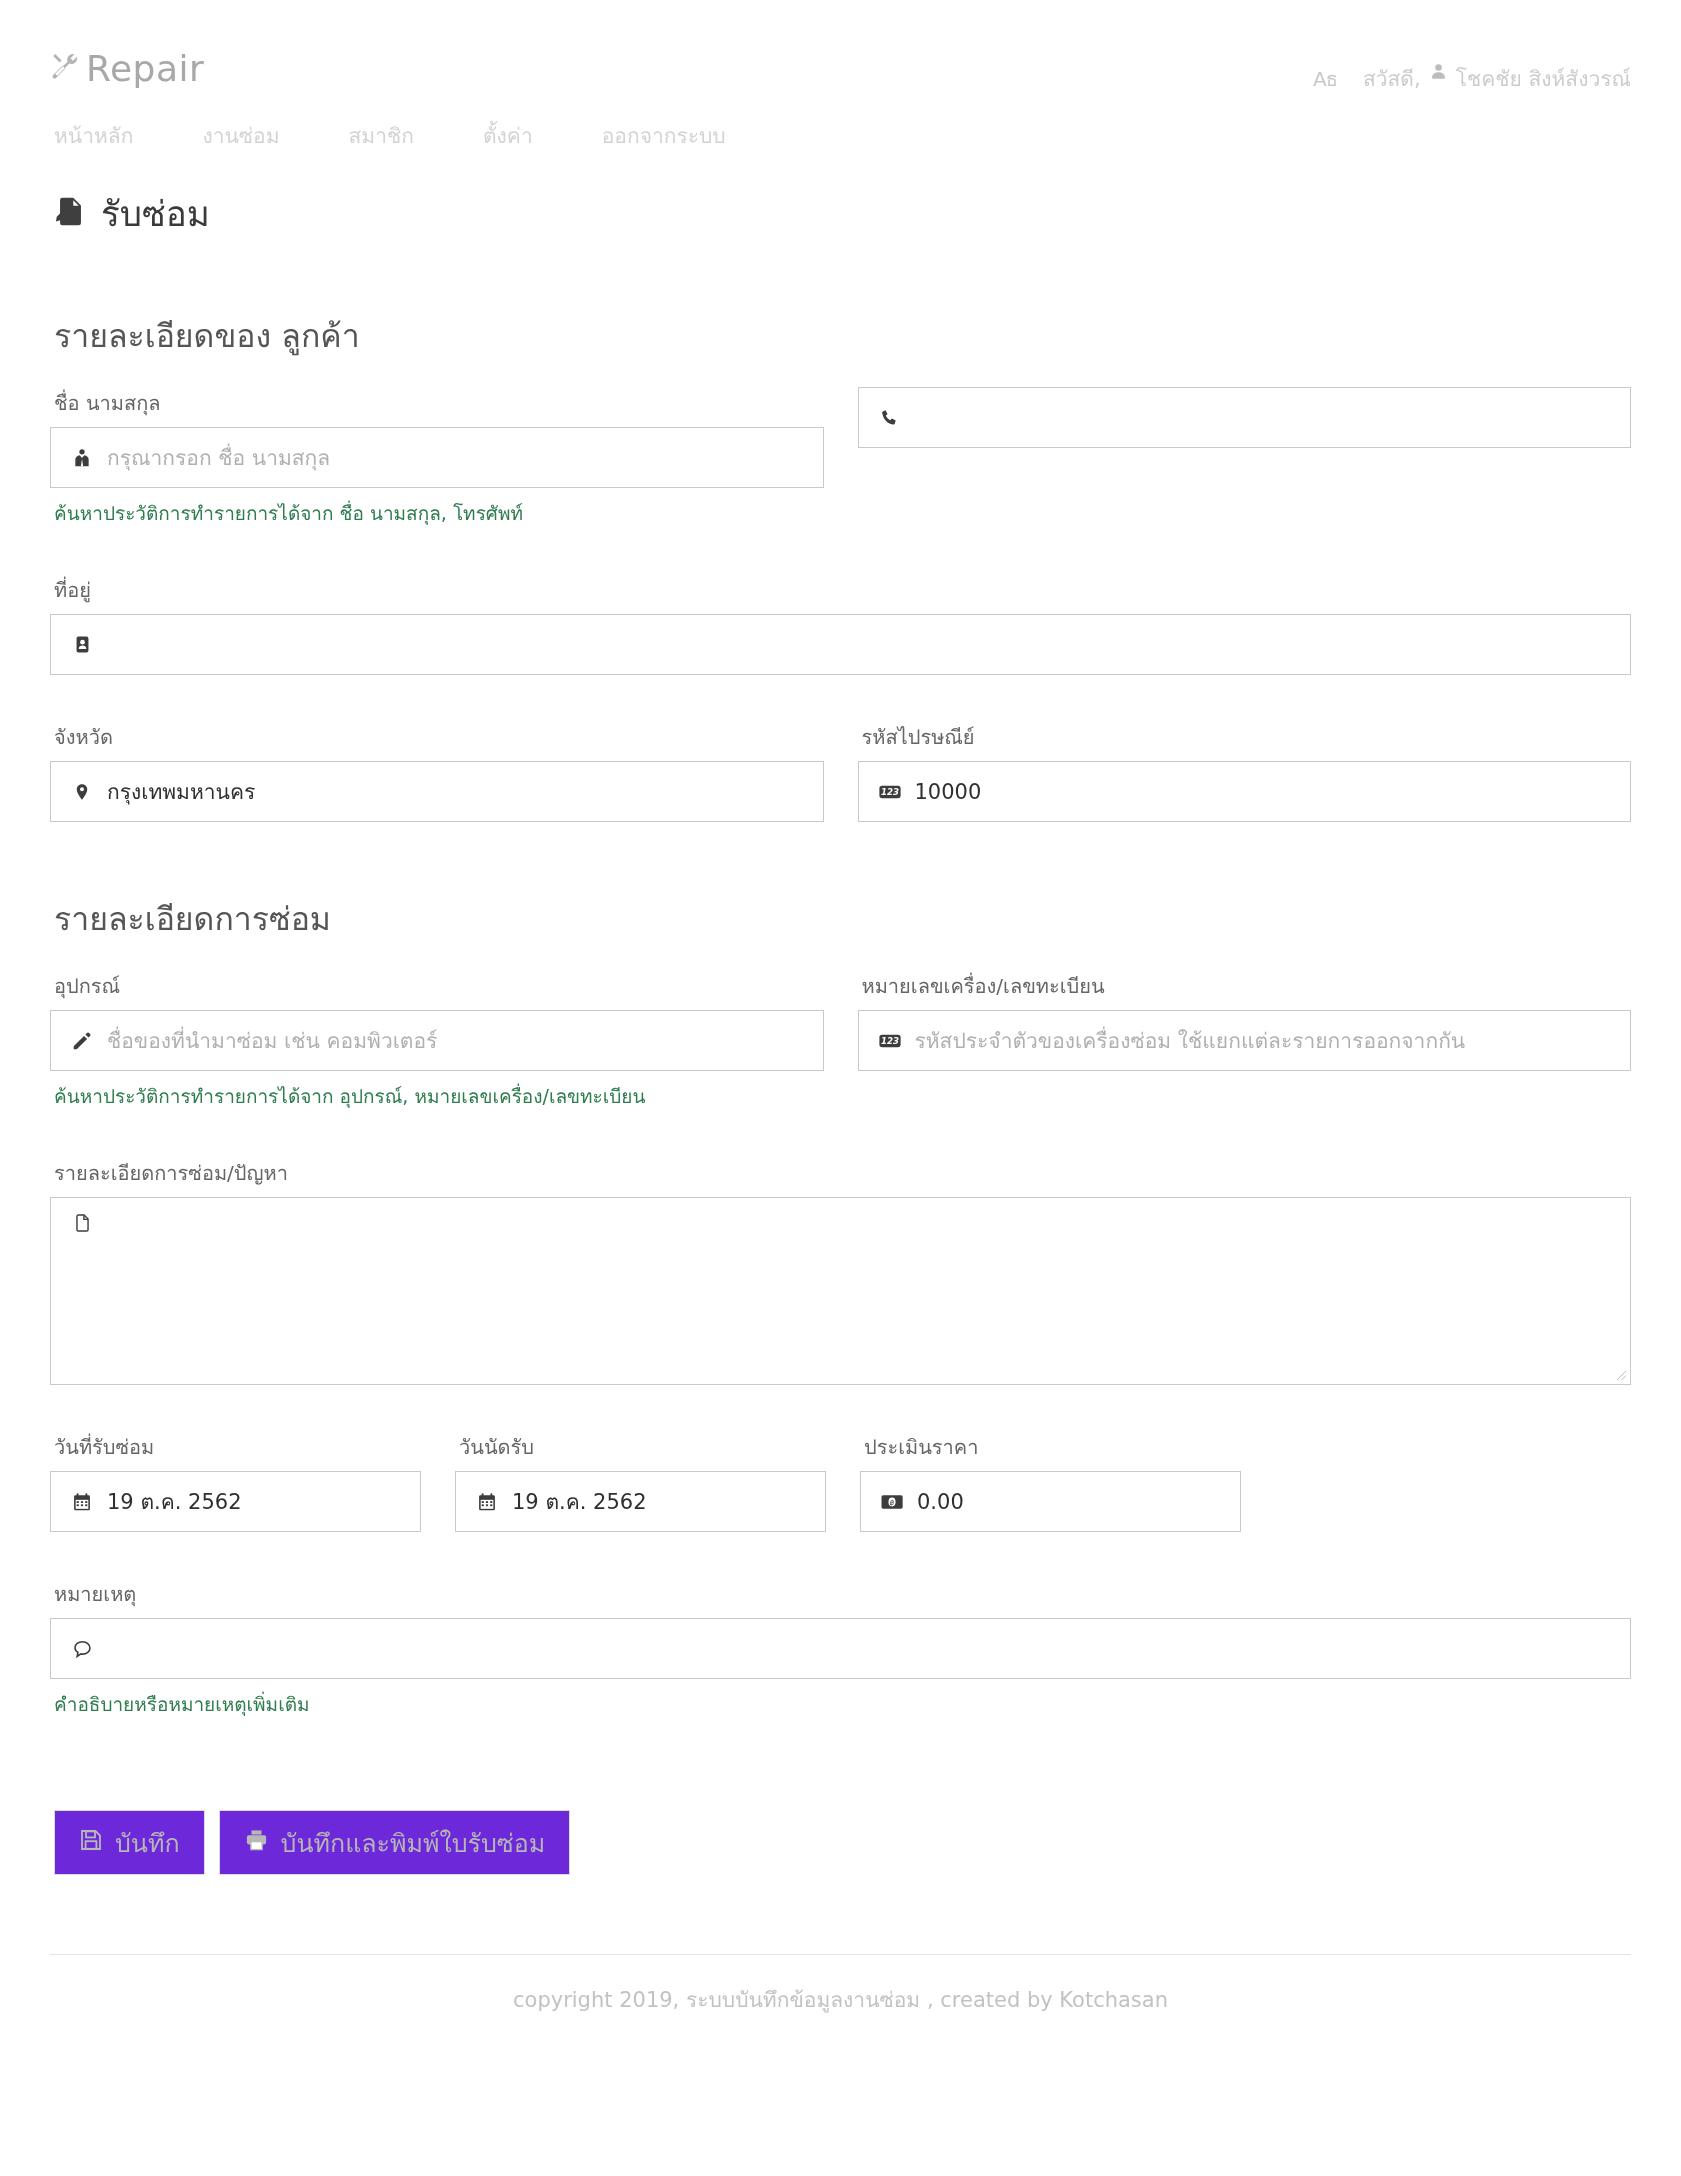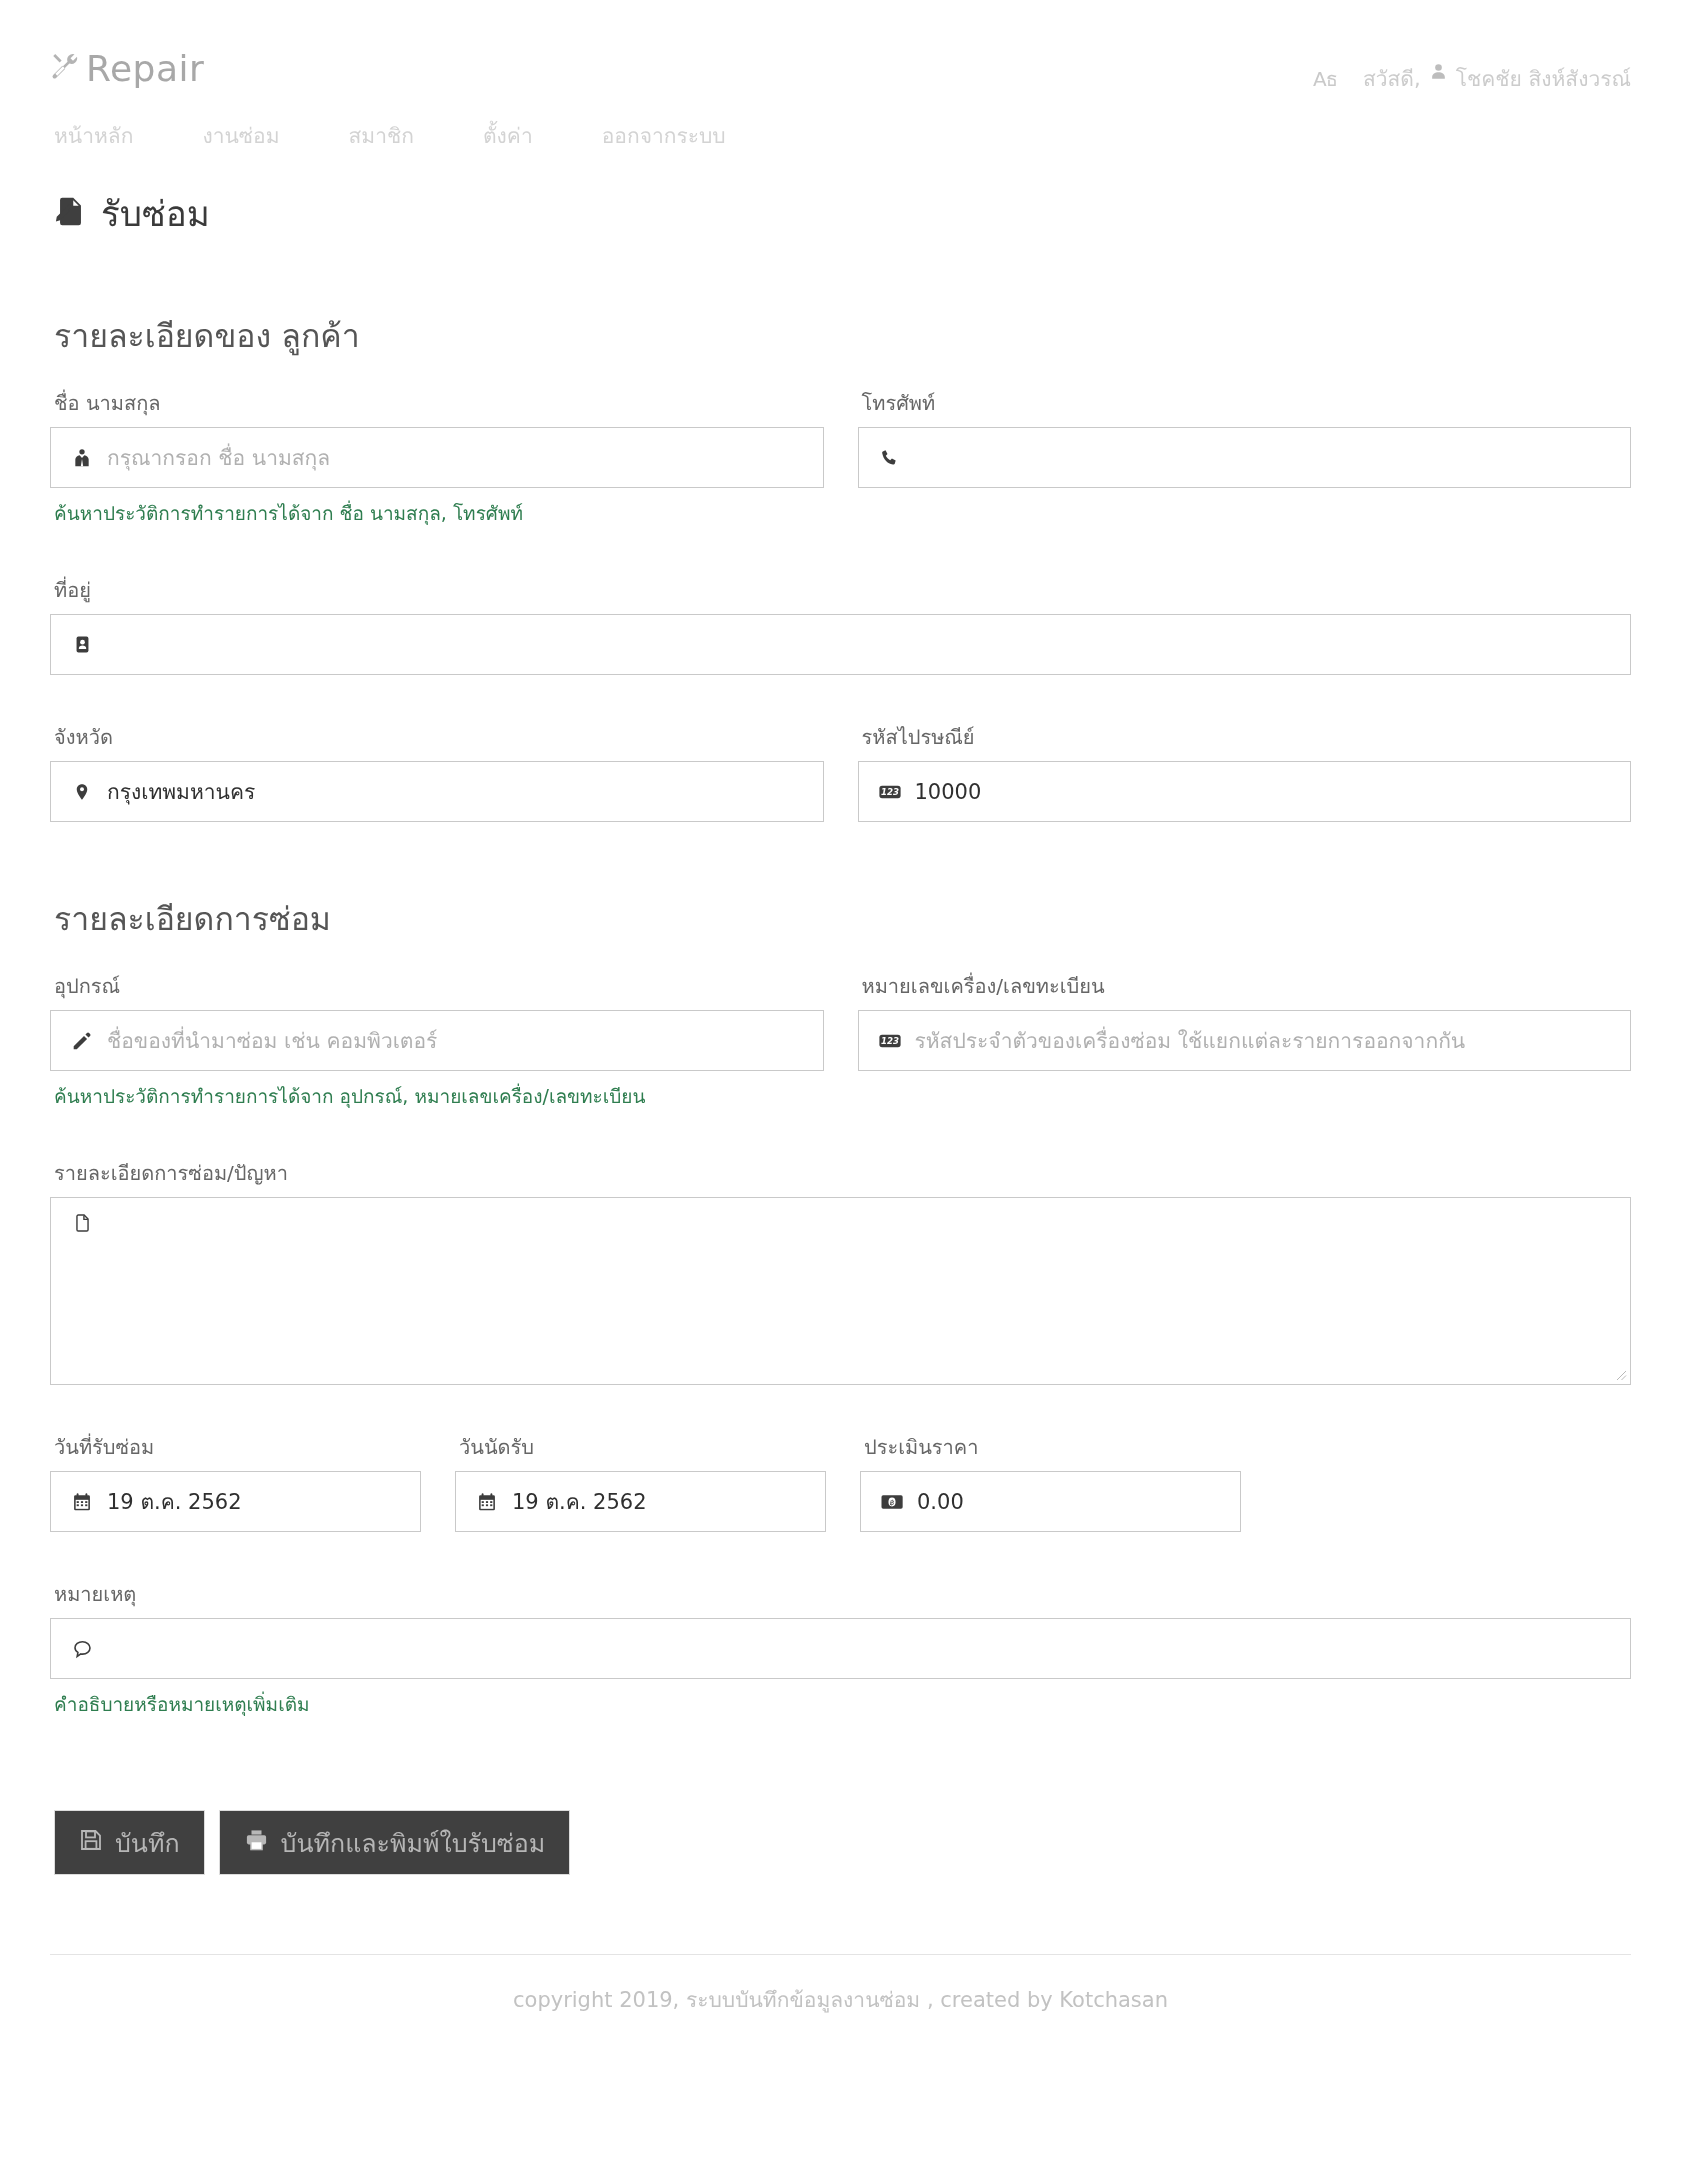--- a/index.html
+++ b/index.html
@@ -114,21 +114,21 @@
   }
 
   
   .row.daterow .field.date { flex: 0 0 371px; }
   .row.daterow .field.price { flex: 0 0 381px; }
 
   
   .buttons { display: flex; gap: 14px; margin-top: 91px; padding-left: 4px; }
   .btn {
     display: flex; align-items: center; gap: 12px;
-    border: 1px solid #dcdcdc; background: #404040;
+    border: 1px solid #dcdcdc; background: #6d28d9;
     padding: 0 24px; height: 65px;
     color: #b6b6b6; font-size: 25px; white-space: nowrap;
   }
   .btn .btn-icon { font-size: 24px; color: #b8b8b8; }
 
   
   .footer-rule { border-top: 1px solid #e4e4e4; margin-top: 79px; }
   .footer-text {
     text-align: center; color: #c2c2c2; font-size: 21px;
     padding-top: 28px;
@@ -196,21 +196,20 @@
             <path d="M9.2 8.6 12 12l2.8-3.4c3 .5 5.2 2.6 5.2 5.1V22H4V13.7c0-2.5 2.2-4.6 5.2-5.1z"></path>
             <path d="M12 13.2 10.6 22h2.8L12 13.2z" fill="#ffffff"></path>
           </svg>
         </span>
         <span class="in-text placeholder">กรุณากรอก ชื่อ นามสกุล</span>
       </div>
       <div class="helper">ค้นหาประวัติการทำรายการได้จาก ชื่อ นามสกุล, โทรศัพท์</div>
     </div>
 
     <div class="field">
-      <label class="field-label">โทรศัพท์</label>
       <div class="inputbox">
         <span class="in-icon">
           <svg width="20" height="20" viewBox="0 0 24 24" fill="#3d3d3d">
             <path d="M6.6 2.8 9 7.3l-2 2.1c1 2.3 2.9 4.2 5.2 5.3l2.1-2.1 4.5 2.4-1 3.5c-.3 1-1.3 1.6-2.3 1.4C8.6 18.7 4.2 13.9 2.6 6.1 2.4 5.1 3 4.1 4 3.8l2.6-1z"></path>
           </svg>
         </span>
         <span class="in-text"></span>
       </div>
     </div>
   </div>

